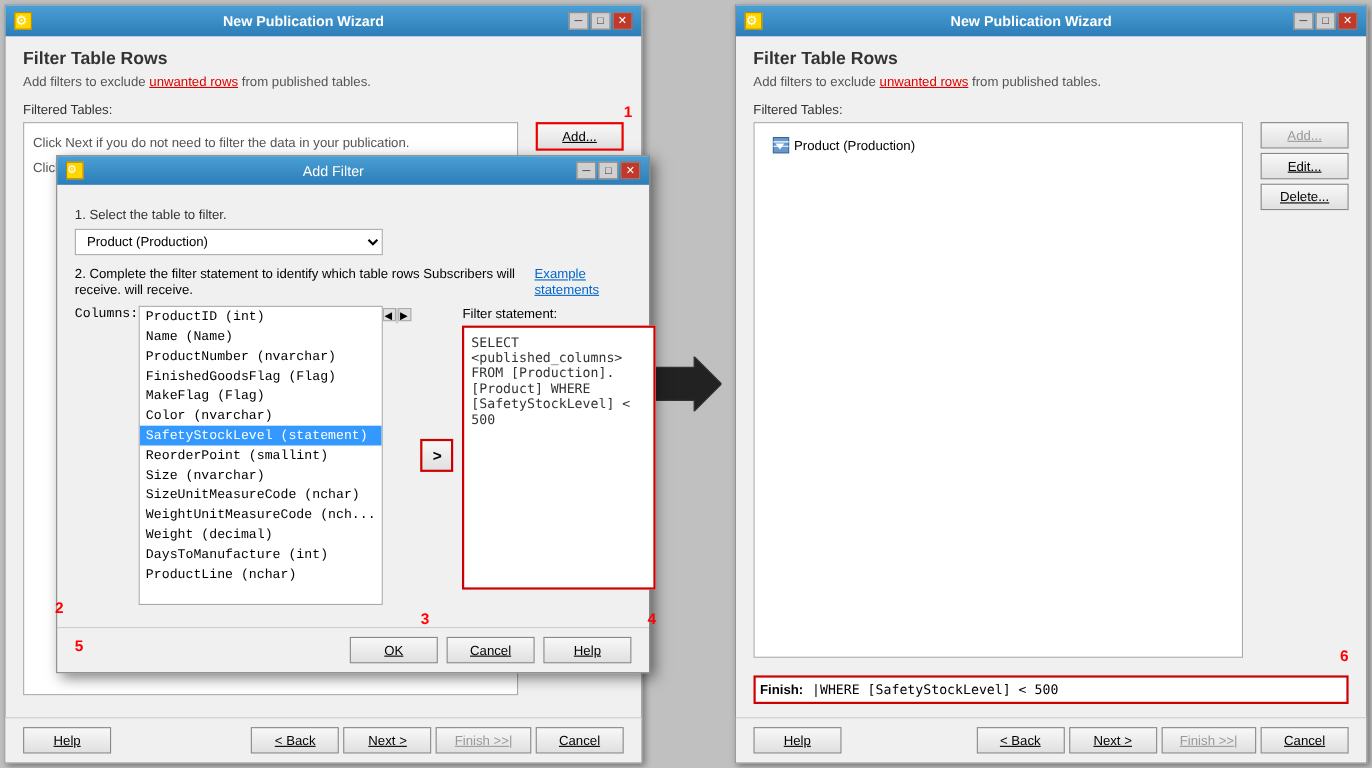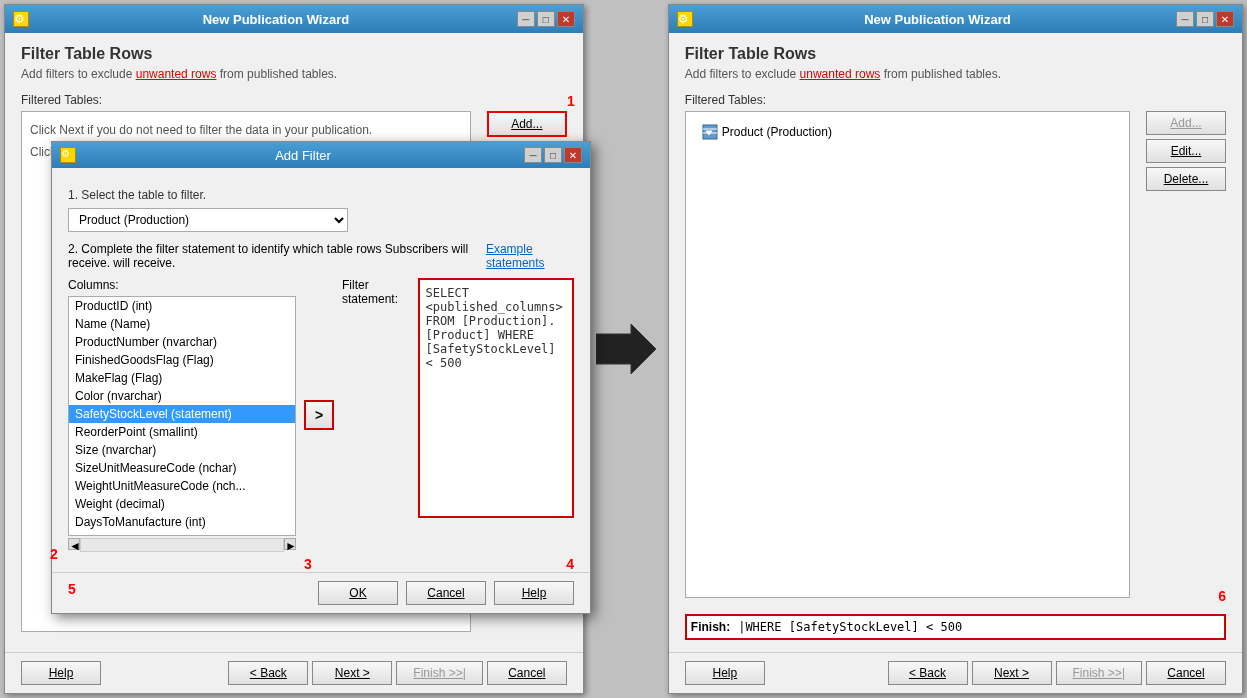--- a/index.html
+++ b/index.html
@@ -228,32 +228,33 @@
 
     .columns-filter-row {
       display: flex;
       gap: 8px;
       margin-top: 8px;
     }
 
     .columns-panel {
       flex: 1;
       display: flex;
-      flex-direction: column;
+      flex-direction: row;
+      font-family: Liberation Mono, monospace;
     }
 
     .columns-label {
       font-size: 12px;
       margin-bottom: 4px;
     }
 
     .columns-list {
       border: 1px solid #aaa;
       background: white;
-      height: 240px;
+      height: 272px;
       overflow-y: auto;
       font-size: 12px;
     }
 
     .col-item {
       padding: 2px 6px;
       cursor: pointer;
       white-space: nowrap;
     }
     .col-item.selected { background: #3399ff; color: white; }
@@ -275,21 +276,21 @@
       font-size: 14px;
       display: flex;
       align-items: center;
       justify-content: center;
       font-weight: bold;
     }
 
     .filter-stmt-panel {
       flex: 1;
       display: flex;
-      flex-direction: row;
+      flex-direction: column;
     }
 
     .filter-stmt-label {
       font-size: 12px;
       margin-bottom: 4px;
     }
 
     .filter-stmt-box {
       border: 2px solid #c00;
       background: white;

